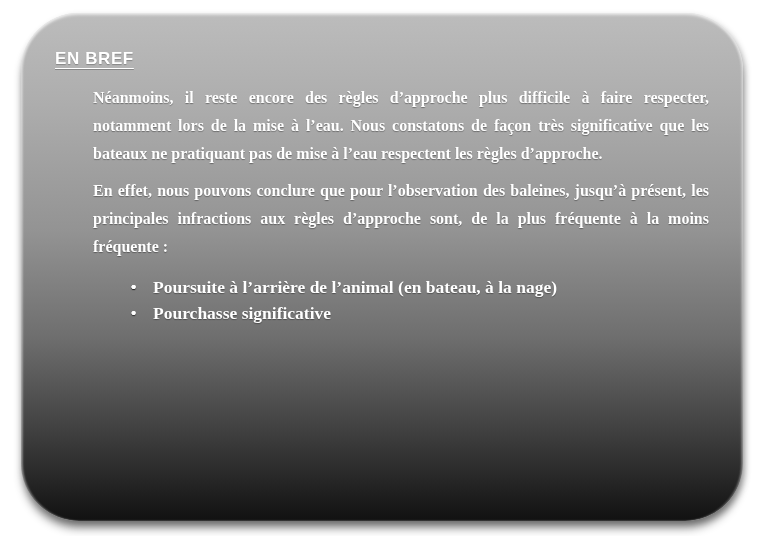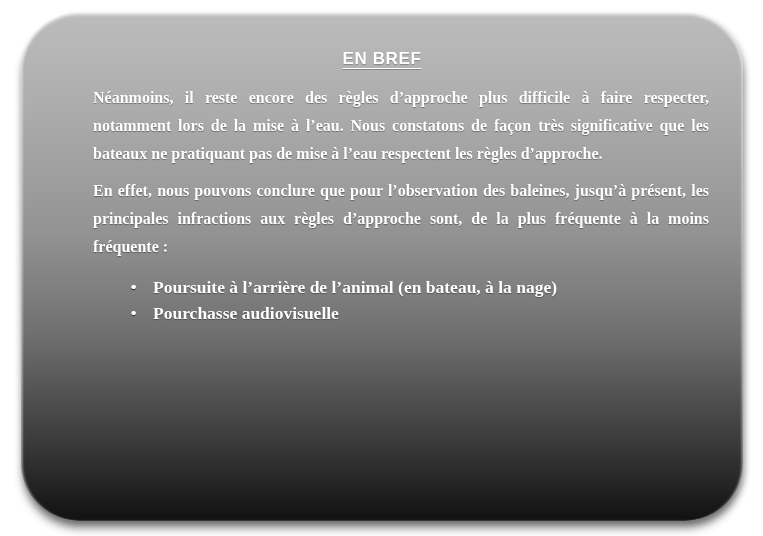--- a/index.html
+++ b/index.html
@@ -41,21 +41,21 @@
     color: #ffffff;
   }
   .card-inner {
     padding: 36px 34px 0 72px;
   }
   .title {
     font-family: "Liberation Sans", sans-serif;
     font-weight: bold;
     font-size: 17px;
     letter-spacing: 0.6px;
-    text-align: center;
+    text-align: left;
     text-decoration: underline;
     text-underline-offset: 4px;
     text-decoration-thickness: 1px;
     text-shadow: 0 1px 1px rgba(0,0,0,0.25);
     margin: 0 0 15px 0;
     
     margin-left: -38px;
   }
   .title.second {
     margin-bottom: 19px;
@@ -114,19 +114,19 @@
         </li>
         <li>
           <span class="bullet-dot">•</span>
           <span>Poursuite à l’arrière de l’animal (en bateau, à la nage)</span>
         </li>
         <li>
           <span class="bullet-dot">•</span>
         </li>
         <li>
           <span class="bullet-dot">•</span>
-          <span>Pourchasse audiovisuelle</span>
+          <span>Pourchasse significative</span>
         </li>
       </ul>
 
     </div>
   </div>
 </div>
 
 </body></html>

